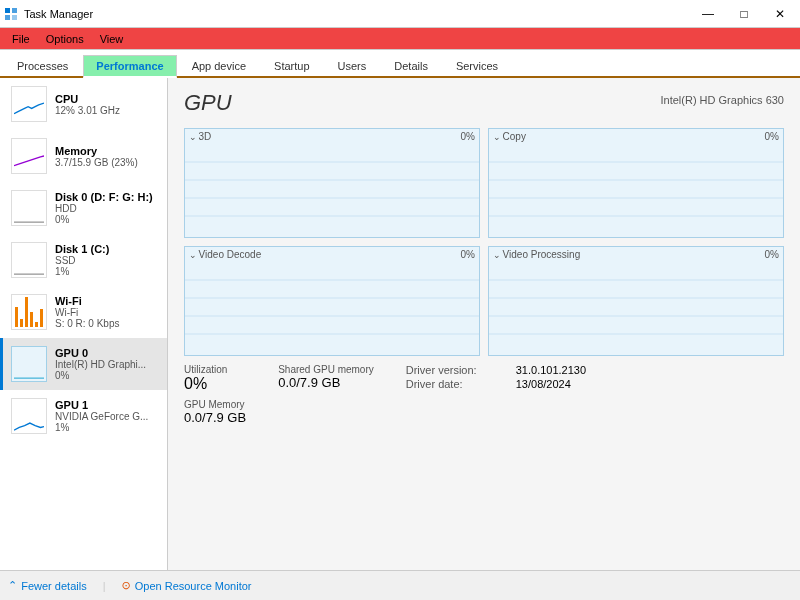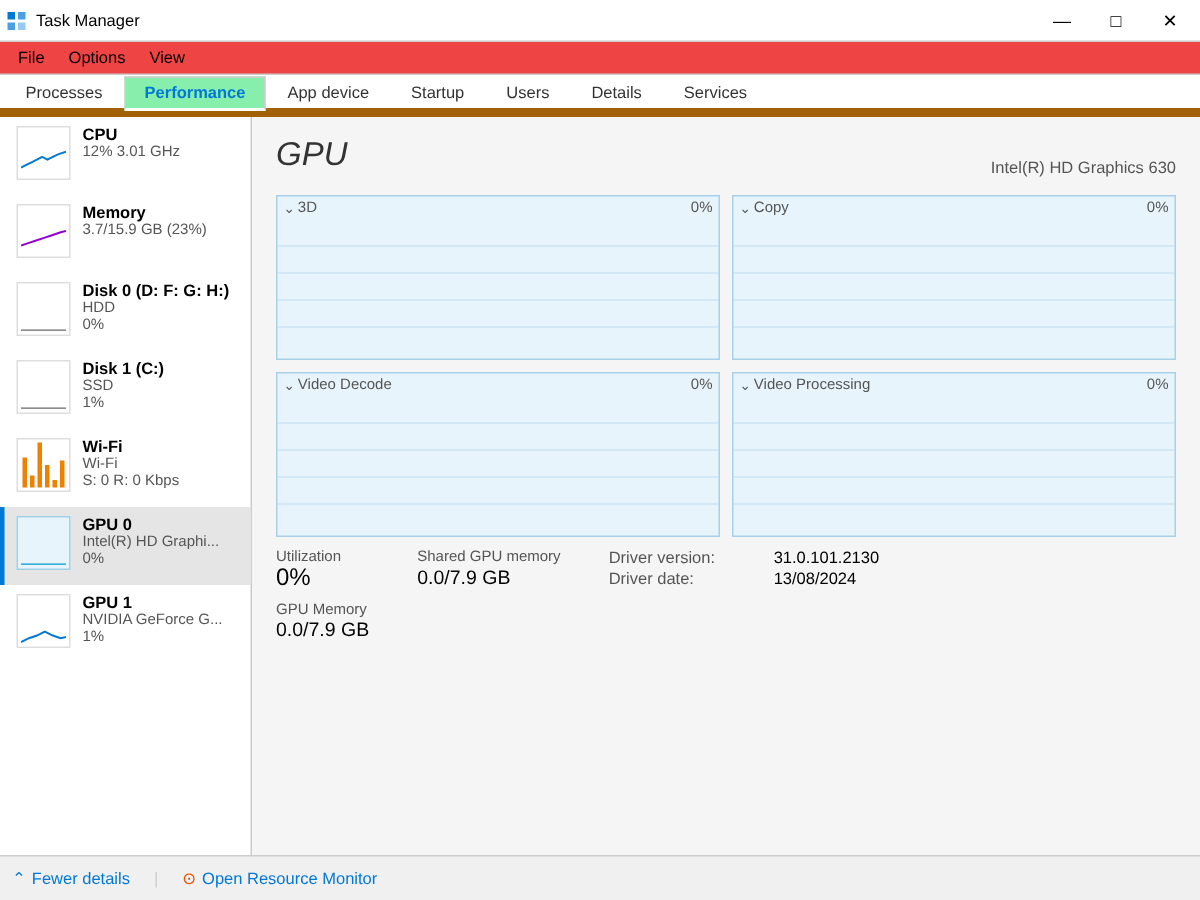--- a/index.html
+++ b/index.html
@@ -60,21 +60,21 @@
       cursor: pointer;
       font-size: 11px;
     }
 
     .tabs-bar {
       background: #fff;
       height: 28px;
       display: flex;
       align-items: flex-end;
       padding: 0 4px;
-      border-bottom: 6px solid #a16207;
+      border-bottom: 2px solid #a16207;
     }
     .tab {
       padding: 4px 12px;
       cursor: pointer;
       font-size: 11px;
       border: 1px solid transparent;
       border-bottom: none;
       margin-right: 2px;
       color: #333;
     }
@@ -94,21 +94,21 @@
     }
 
     .sidebar {
       width: 168px;
       background: #fff;
       border-right: 1px solid #ccc;
       overflow-y: auto;
     }
     .sidebar-item {
       display: flex;
-      align-items: flex-start;
+      align-items: center;
       padding: 6px 8px;
       cursor: pointer;
       border-left: 3px solid transparent;
       min-height: 52px;
     }
     .sidebar-item.active {
       background: #e5e5e5;
       border-left-color: #0078d4;
     }
     .sidebar-icon {
@@ -156,21 +156,21 @@
     }
     .gpu-title {
       font-size: 22px;
       font-weight: 300;
       color: #333;
       font-style: italic;
     }
     .gpu-name {
       font-size: 11px;
       color: #555;
-      margin-top: 16px;
+      margin-top: 4px;
     }
 
     .charts-grid {
       display: grid;
       grid-template-columns: 1fr 1fr;
       gap: 8px;
       margin-bottom: 8px;
     }
     .chart-box {
       background: #e8f4fb;

